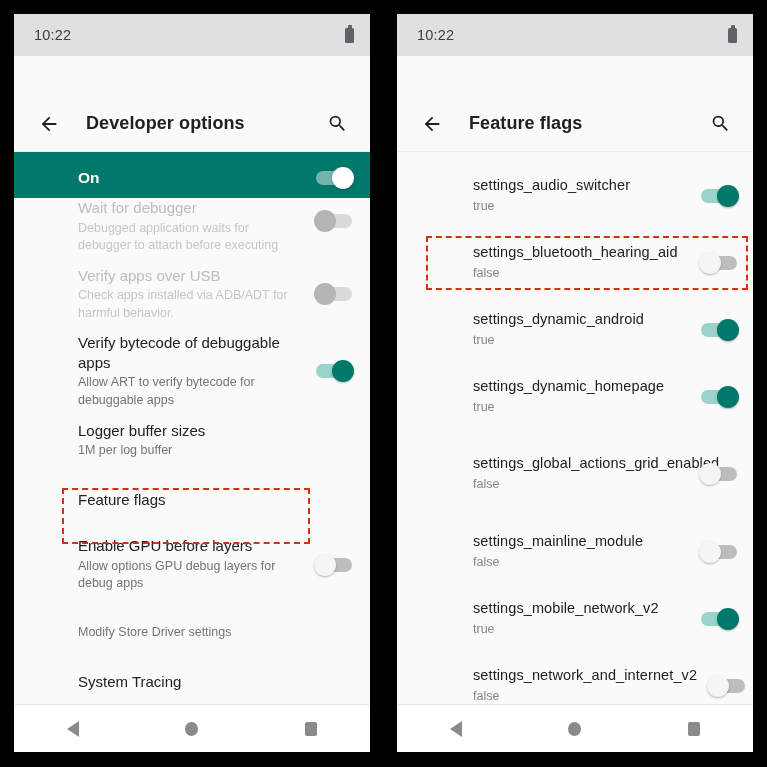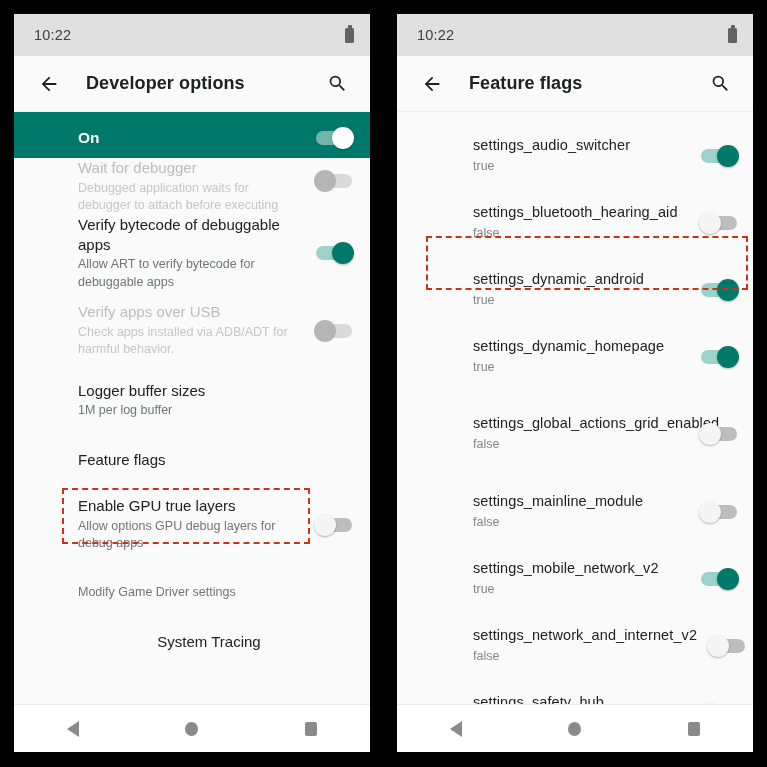--- a/index.html
+++ b/index.html
@@ -64,20 +64,21 @@
   }
 
   
   .app-bar {
     height: 56px;
     background: #FAFAFA;
     display: flex;
     align-items: center;
     padding: 0 16px 0 18px;
     border-bottom: 1px solid #ECECEC;
+    margin-top: 40px;
   }
   .icon-btn {
     width: 34px;
     height: 34px;
     display: flex;
     align-items: center;
     justify-content: center;
     flex: 0 0 auto;
     cursor: pointer;
   }
@@ -253,71 +254,71 @@
       <div class="row dim clip-row" style="min-height:56px; align-items:flex-start; padding-top:0; margin-top:-6px;">
         <div class="row-text">
           <div class="row-title">Wait for debugger</div>
           <div class="row-sub">Debugged application waits for debugger to attach before executing</div>
         </div>
         <span class="switch off-dim" style="margin-top:16px;">
             <span class="thumb"></span>
           </span>
       </div>
 
+      <div class="row dim" style="min-height:78px;">
+        <div class="row-text">
+          <div class="row-title">Verify apps over USB</div>
+          <div class="row-sub">Check apps installed via ADB/ADT for harmful behavior.</div>
+        </div>
+        <span class="switch off-dim">
+            <span class="thumb"></span>
+          </span>
+      </div>
+
       <div class="row" style="min-height:76px;">
         <div class="row-text">
           <div class="row-title">Verify bytecode of debuggable apps</div>
           <div class="row-sub">Allow ART to verify bytecode for debuggable apps</div>
         </div>
         <span class="switch on">
             <span class="thumb"></span>
           </span>
       </div>
 
-      <div class="row dim" style="min-height:78px;">
-        <div class="row-text">
-          <div class="row-title">Verify apps over USB</div>
-          <div class="row-sub">Check apps installed via ADB/ADT for harmful behavior.</div>
-        </div>
-        <span class="switch off-dim">
-            <span class="thumb"></span>
-          </span>
-      </div>
-
       <div class="row" style="min-height:62px;">
         <div class="row-text">
           <div class="row-title">Logger buffer sizes</div>
           <div class="row-sub">1M per log buffer</div>
         </div>
       </div>
 
 
       <div class="row" style="min-height:56px;">
         <div class="row-text">
           <div class="row-title">Feature flags</div>
         </div>
       </div>
 
       <div class="row" style="min-height:74px;">
         <div class="row-text">
-          <div class="row-title">Enable GPU true layers</div>
+          <div class="row-title">Enable GPU before layers</div>
           <div class="row-sub">Allow options GPU debug layers for debug apps</div>
         </div>
         <span class="switch off">
             <span class="thumb"></span>
           </span>
       </div>
 
       <div class="row" style="min-height:60px;">
         <div class="row-text">
-          <div class="row-sub">Modify Game Driver settings</div>
-        </div>
-      </div>
-
-      <div class="row" style="min-height:40px;text-align:center;">
+          <div class="row-sub">Modify Store Driver settings</div>
+        </div>
+      </div>
+
+      <div class="row" style="min-height:40px;">
         <div class="row-text">
           <div class="row-title">System Tracing</div>
         </div>
       </div>
 
     </div>
 
     <div class="highlight" style="left:48px; top:474px; width:248px; height:56px;"></div>
 
     <div class="nav-bar">

